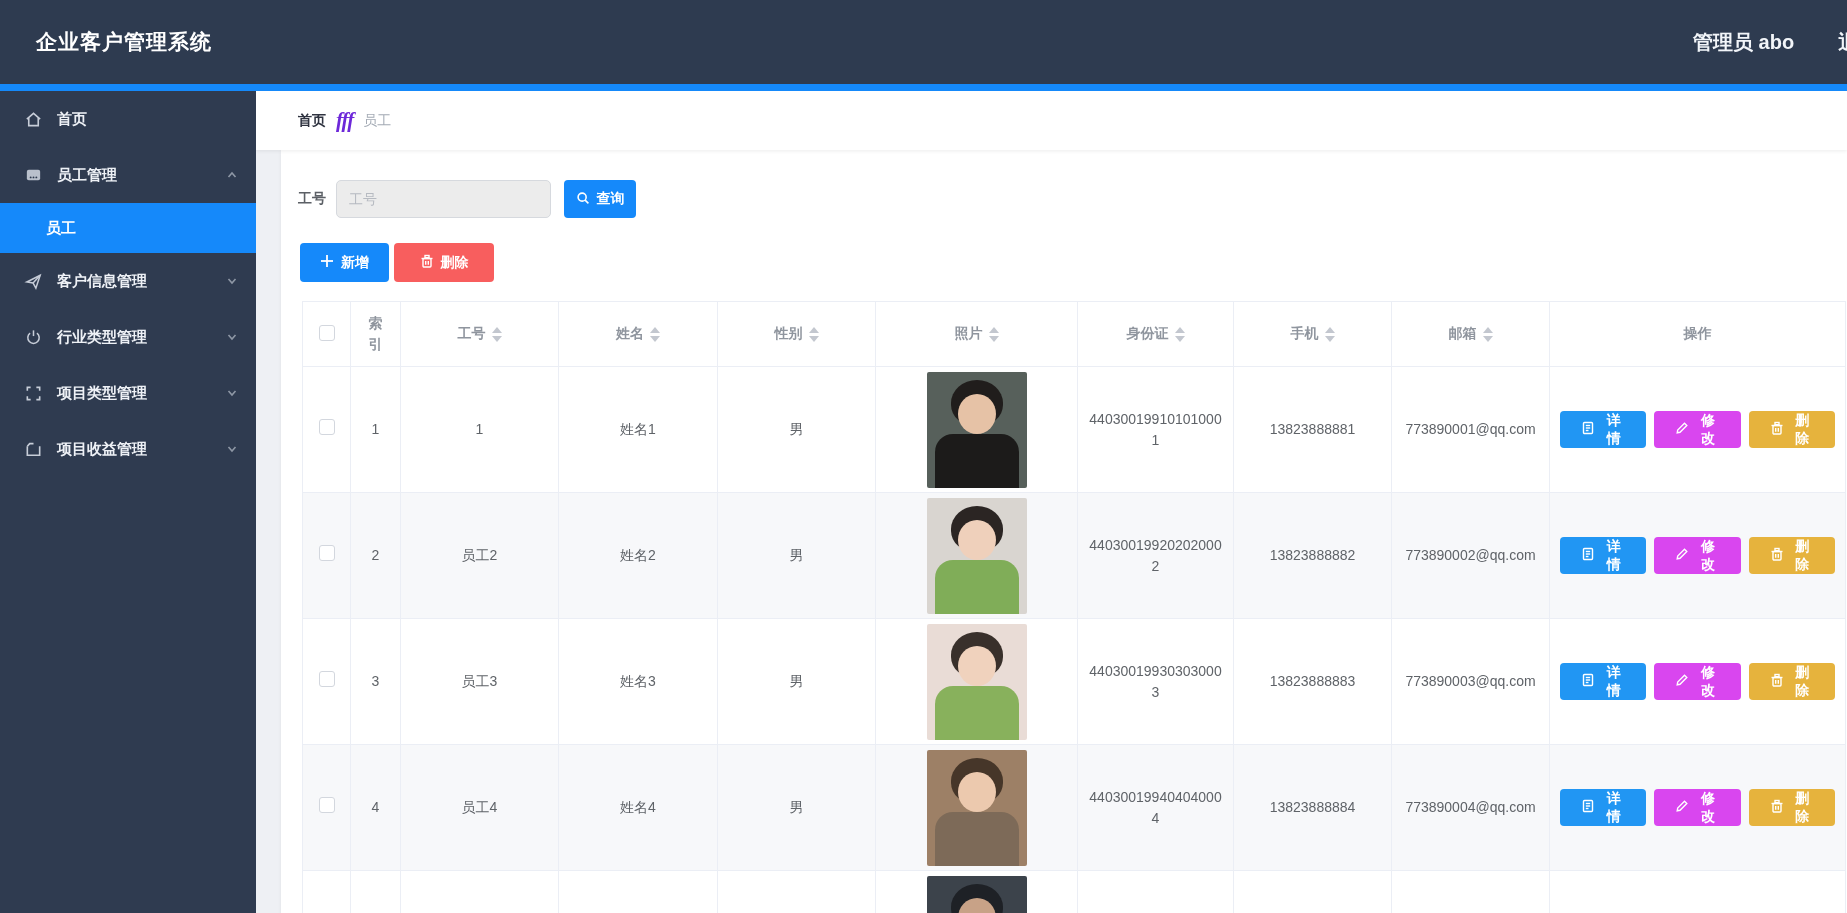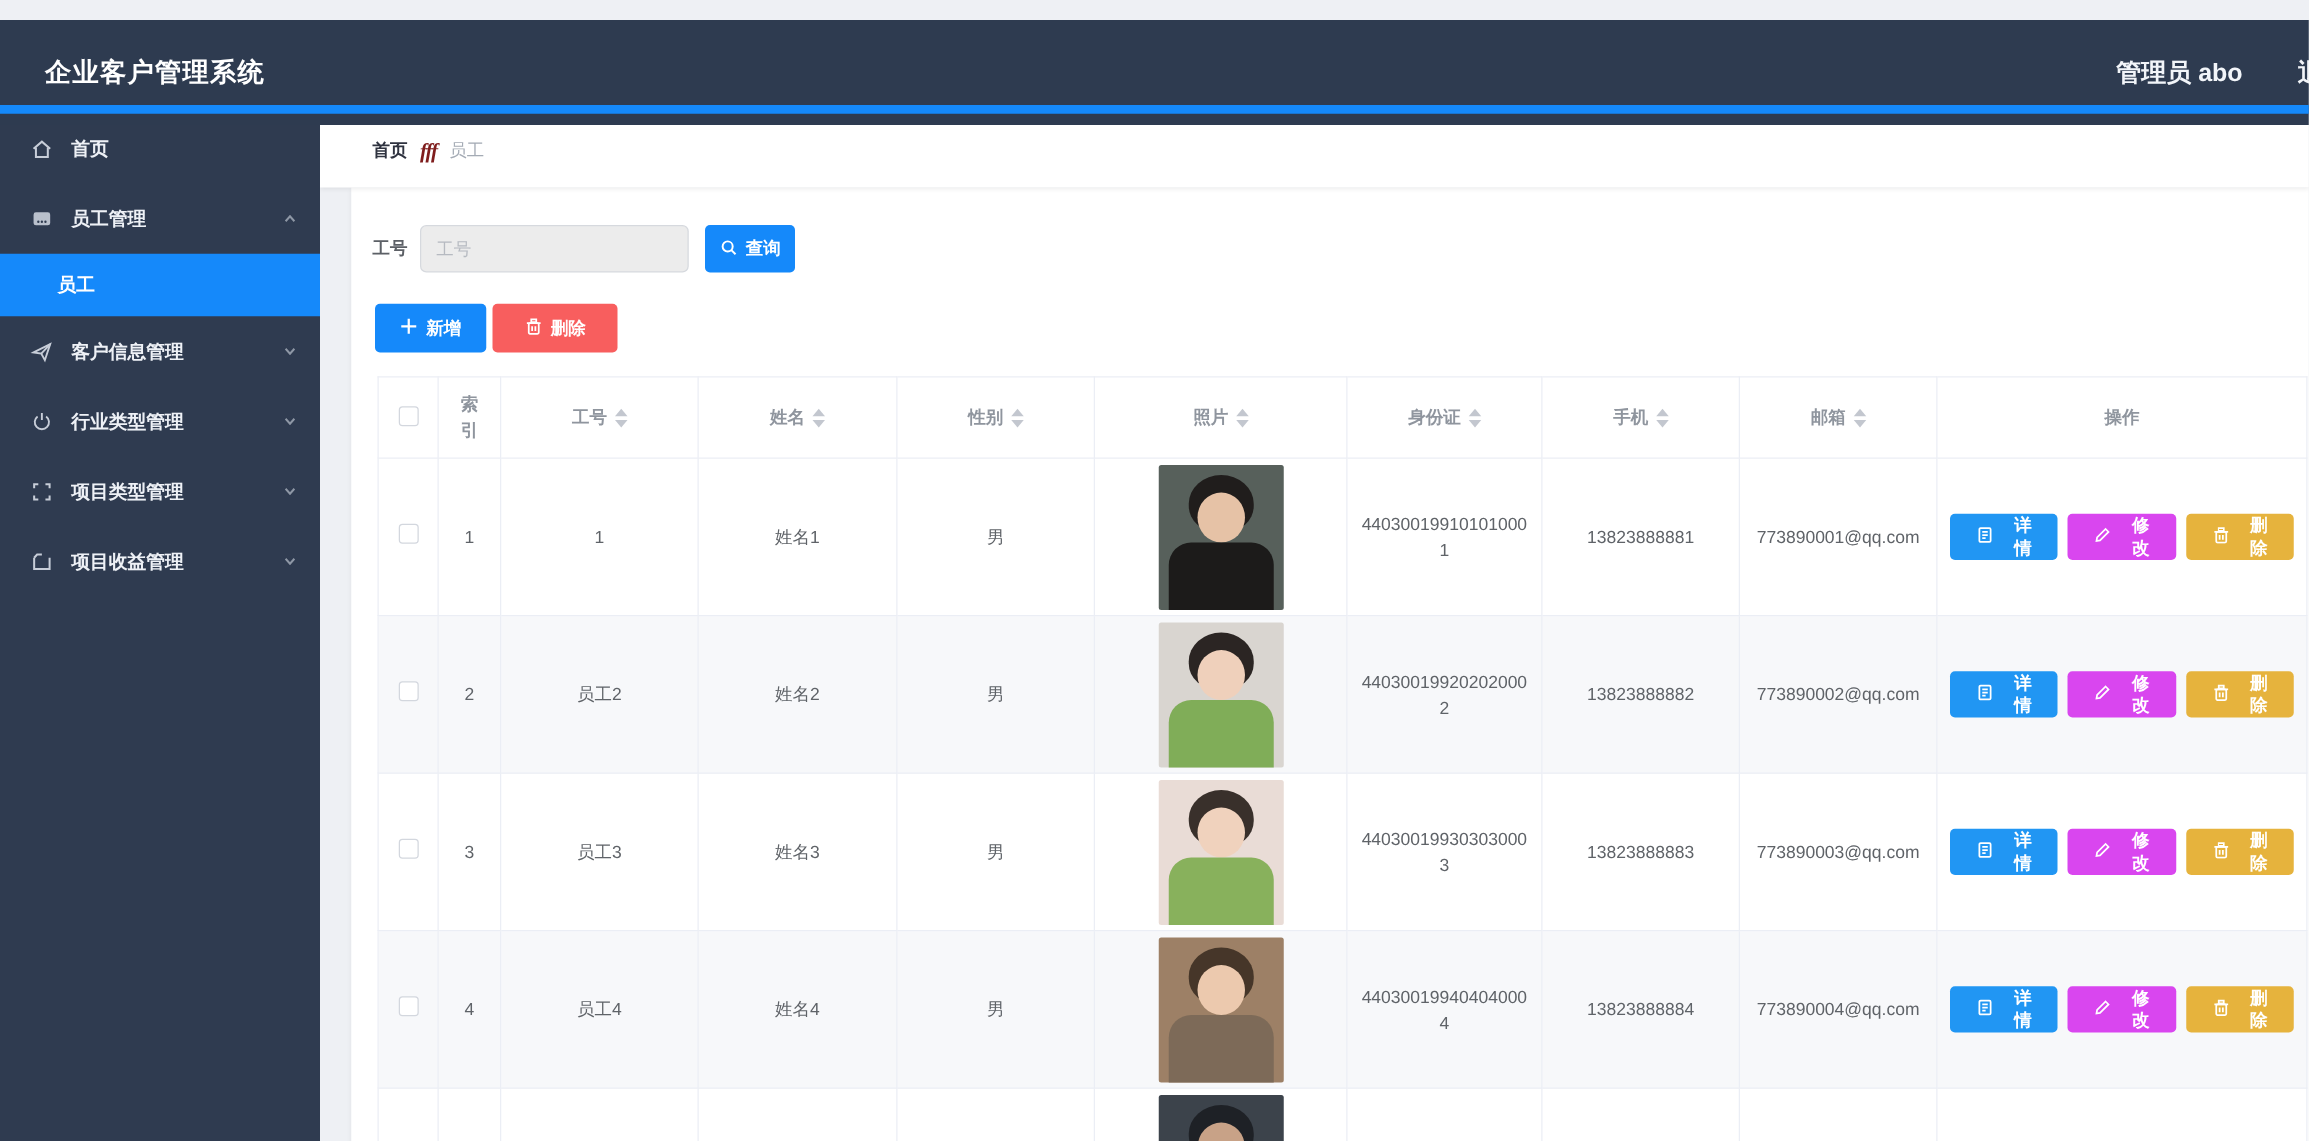--- a/index.html
+++ b/index.html
@@ -1,40 +1,40 @@
 <!DOCTYPE html>
 <html><head>
 <meta charset="utf-8">
 <style>
   * { margin:0; padding:0; box-sizing:border-box; }
   html,body { width:1847px; height:913px; overflow:hidden; font-family:"Liberation Sans","DejaVu Sans",sans-serif; background:#eef0f4; }
 
   
-  .app-header { position:absolute; left:0; top:16px; width:1847px; height:84px; background:#2e3b50; z-index:30; }
+  .app-header { position:absolute; left:0; top:0; width:1847px; height:84px; background:#2e3b50; z-index:30; }
   .app-title { position:absolute; left:36px; top:50%; transform:translateY(-50%); color:#ffffff; font-size:21px; font-weight:bold; letter-spacing:1px; }
   .header-right { position:absolute; left:1693px; top:0; height:84px; display:flex; align-items:center; gap:44px; white-space:nowrap; }
   .header-link { color:#f2f5f9; font-size:20px; font-weight:bold; cursor:pointer; }
   .accent-bar { position:absolute; left:0; top:84px; width:1847px; height:7px; background:#1589fa; z-index:31; }
 
   
   .sidebar { position:absolute; left:0; top:91px; width:256px; height:822px; background:#2f3b50; z-index:20; }
   .side-item { display:flex; align-items:center; height:56px; padding:0 18px 0 24px; color:#eef1f6; font-size:15px; cursor:pointer; position:relative; }
   .side-item .mi { width:19px; height:19px; margin-right:14px; flex:0 0 auto; display:inline-flex; align-items:center; justify-content:center; }
   .side-item .mi svg { width:19px; height:19px; }
   .side-item .lbl { flex:1 1 auto; font-weight:bold; }
   .side-item .arrow { width:12px; height:12px; opacity:.75; display:inline-flex; }
   .side-item .arrow svg { width:12px; height:12px; }
   .side-sub { display:flex; align-items:center; height:50px; padding-left:46px; color:#fff; font-size:15px; font-weight:bold; cursor:pointer; }
   .side-sub.active { background:#1589fa; }
 
   
   .bc-bar { position:absolute; left:256px; top:91px; width:1591px; height:59px; background:#ffffff; box-shadow:0 1px 4px rgba(0,0,0,.08); z-index:5; display:flex; align-items:center; padding-left:42px; }
   .bc { display:flex; align-items:center; gap:10px; font-size:14px; }
   .bc-home { color:#2f3340; font-weight:bold; cursor:pointer; }
-  .bc-sep { color:#7f1d1d; font-family:"Liberation Serif","DejaVu Serif",serif; font-style:italic; font-weight:bold; font-size:17px; letter-spacing:-1px; }
+  .bc-sep { color:#6d28d9; font-family:"Liberation Serif","DejaVu Serif",serif; font-style:italic; font-weight:bold; font-size:21px; letter-spacing:-1px; }
   .bc-cur { color:#a4abb5; }
 
   .card { position:absolute; left:281px; top:150px; width:1566px; height:790px; background:#ffffff; box-shadow:0 1px 4px rgba(0,0,0,.06); }
 
   
   .search-row { display:flex; align-items:center; margin:30px 0 0 17px; height:38px; }
   .search-label { font-size:14px; color:#5c6066; font-weight:bold; margin-right:10px; }
   .search-input { width:215px; height:38px; background:#ececec; border:1px solid #d6d9de; border-radius:5px; padding:0 12px; font-size:14px; color:#333; outline:none; font-family:inherit; }
   .search-input::placeholder { color:#b6bac1; }
   .btn { display:inline-flex; align-items:center; justify-content:center; gap:7px; border:none; border-radius:4px; color:#fff; font-size:14px; font-weight:bold; cursor:pointer; font-family:inherit; }
@@ -58,21 +58,21 @@
   .sort-caret .dn { border-top:6px solid #c3c7cf; }
   .cbx { width:16px; height:16px; border:1px solid #d3d7de; border-radius:3px; background:#fff; display:inline-block; cursor:pointer; }
 
   
   .photo { width:100px; height:116px; margin:0 auto; position:relative; overflow:hidden; border-radius:2px; }
   .ph-hair { position:absolute; left:24px; top:8px; width:52px; height:46px; border-radius:50% 50% 46% 46%; }
   .ph-face { position:absolute; left:31px; top:22px; width:38px; height:40px; border-radius:50%; }
   .ph-top { position:absolute; left:8px; top:62px; width:84px; height:58px; border-radius:18px 18px 0 0; }
 
   .act-btns { display:flex; gap:8px; justify-content:center; }
-  .abtn { height:37px; padding:0 21px;text-align:right; }
+  .abtn { height:37px; padding:0 21px; }
   .abtn-detail { background:#2196f3; }
   .abtn-edit { background:#d946ef; }
   .abtn-delete { background:#e6b33d; }
 </style>
 </head>
 <body>
 
 <div class="app-header">
   <div class="app-title">企业客户管理系统</div>
   <div class="header-right">

